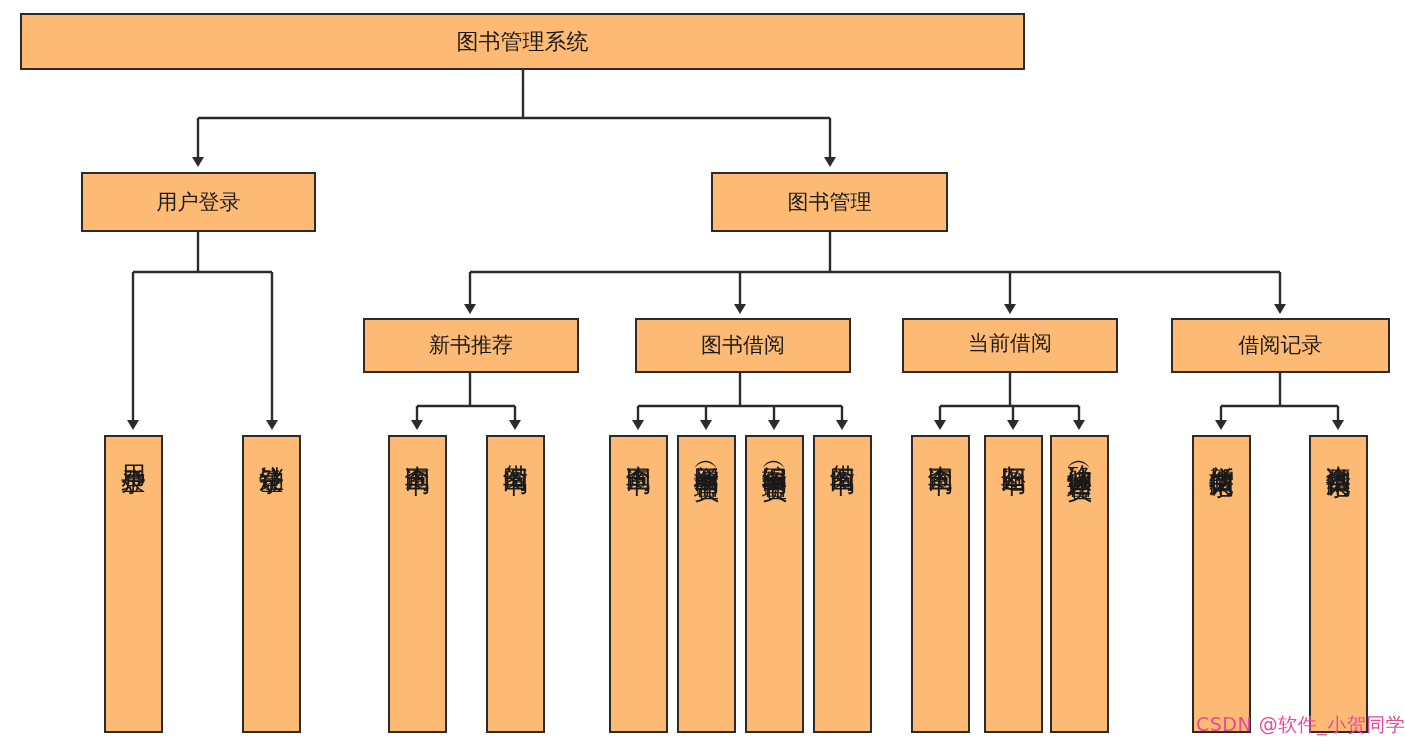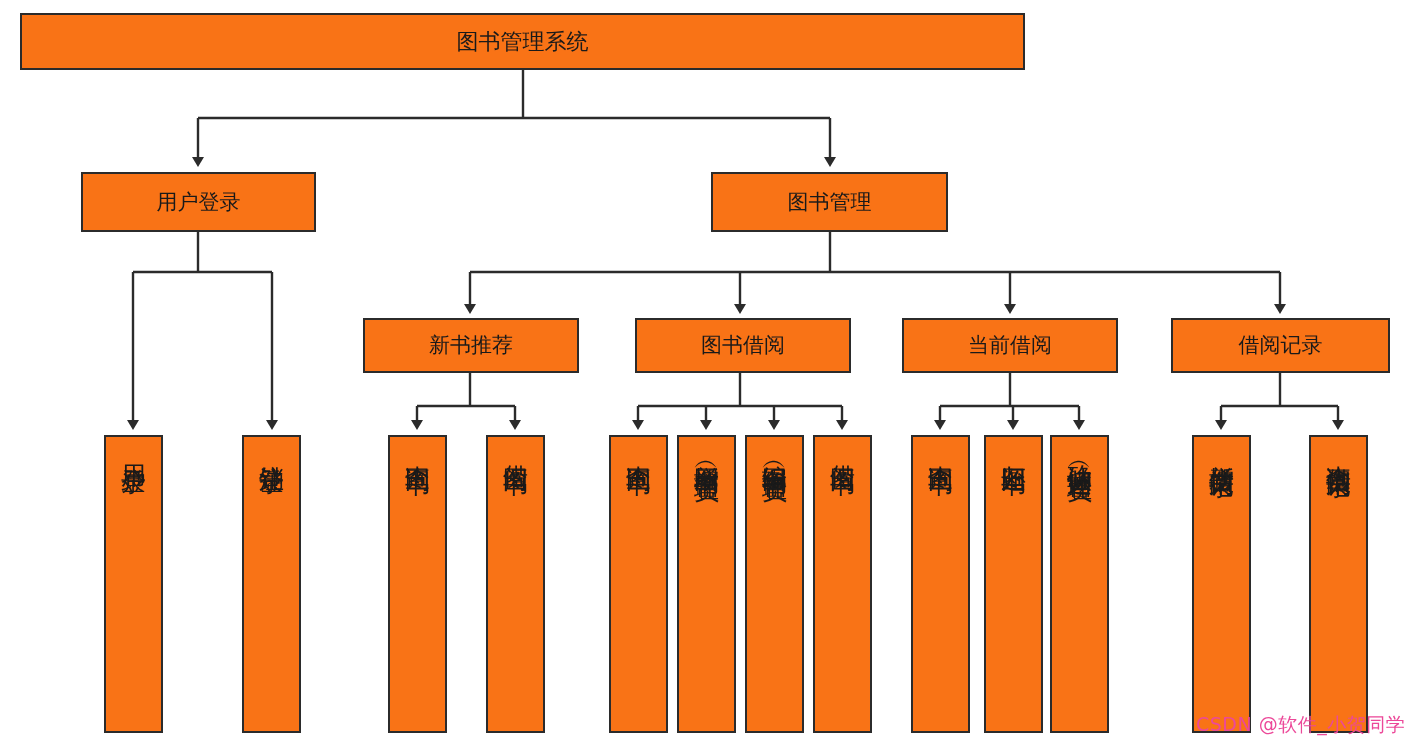--- a/index.html
+++ b/index.html
@@ -21,21 +21,21 @@
     position: absolute;
     left: 0;
     top: 0;
     width: 1405px;
     height: 747px;
     pointer-events: none;
   }
   .node {
     position: absolute;
     box-sizing: border-box;
-    background: #f97316;
+    background: #fdba74;
     border: 2px solid #2b2b2b;
     display: flex;
     align-items: center;
     justify-content: center;
     color: #1a1a1a;
   }
   .node-label {
     display: block;
     text-align: center;
     line-height: 1.18;
@@ -134,21 +134,21 @@
   <div class="node horiz" style="left:711px; top:172px; width:237px; height:60px;">
     <span class="node-label">图书管理</span>
   </div>
 
   <div class="node horiz" style="left:363px; top:318px; width:216px; height:55px;">
     <span class="node-label">新书推荐</span>
   </div>
   <div class="node horiz" style="left:635px; top:318px; width:216px; height:55px;">
     <span class="node-label">图书借阅</span>
   </div>
-  <div class="node horiz" style="left:902px; top:318px; width:216px; height:55px;">
+  <div class="node horiz" style="left:902px; top:318px; width:216px; height:55px;font-family:Liberation Mono, monospace;">
     <span class="node-label">当前借阅</span>
   </div>
   <div class="node horiz" style="left:1171px; top:318px; width:219px; height:55px;">
     <span class="node-label">借阅记录</span>
   </div>
 
   <div class="node leaf" style="left:104px; top:435px; width:59px; height:298px;">
     <span class="node-label">用户登录</span>
   </div>
   <div class="node leaf" style="left:242px; top:435px; width:59px; height:298px;">

